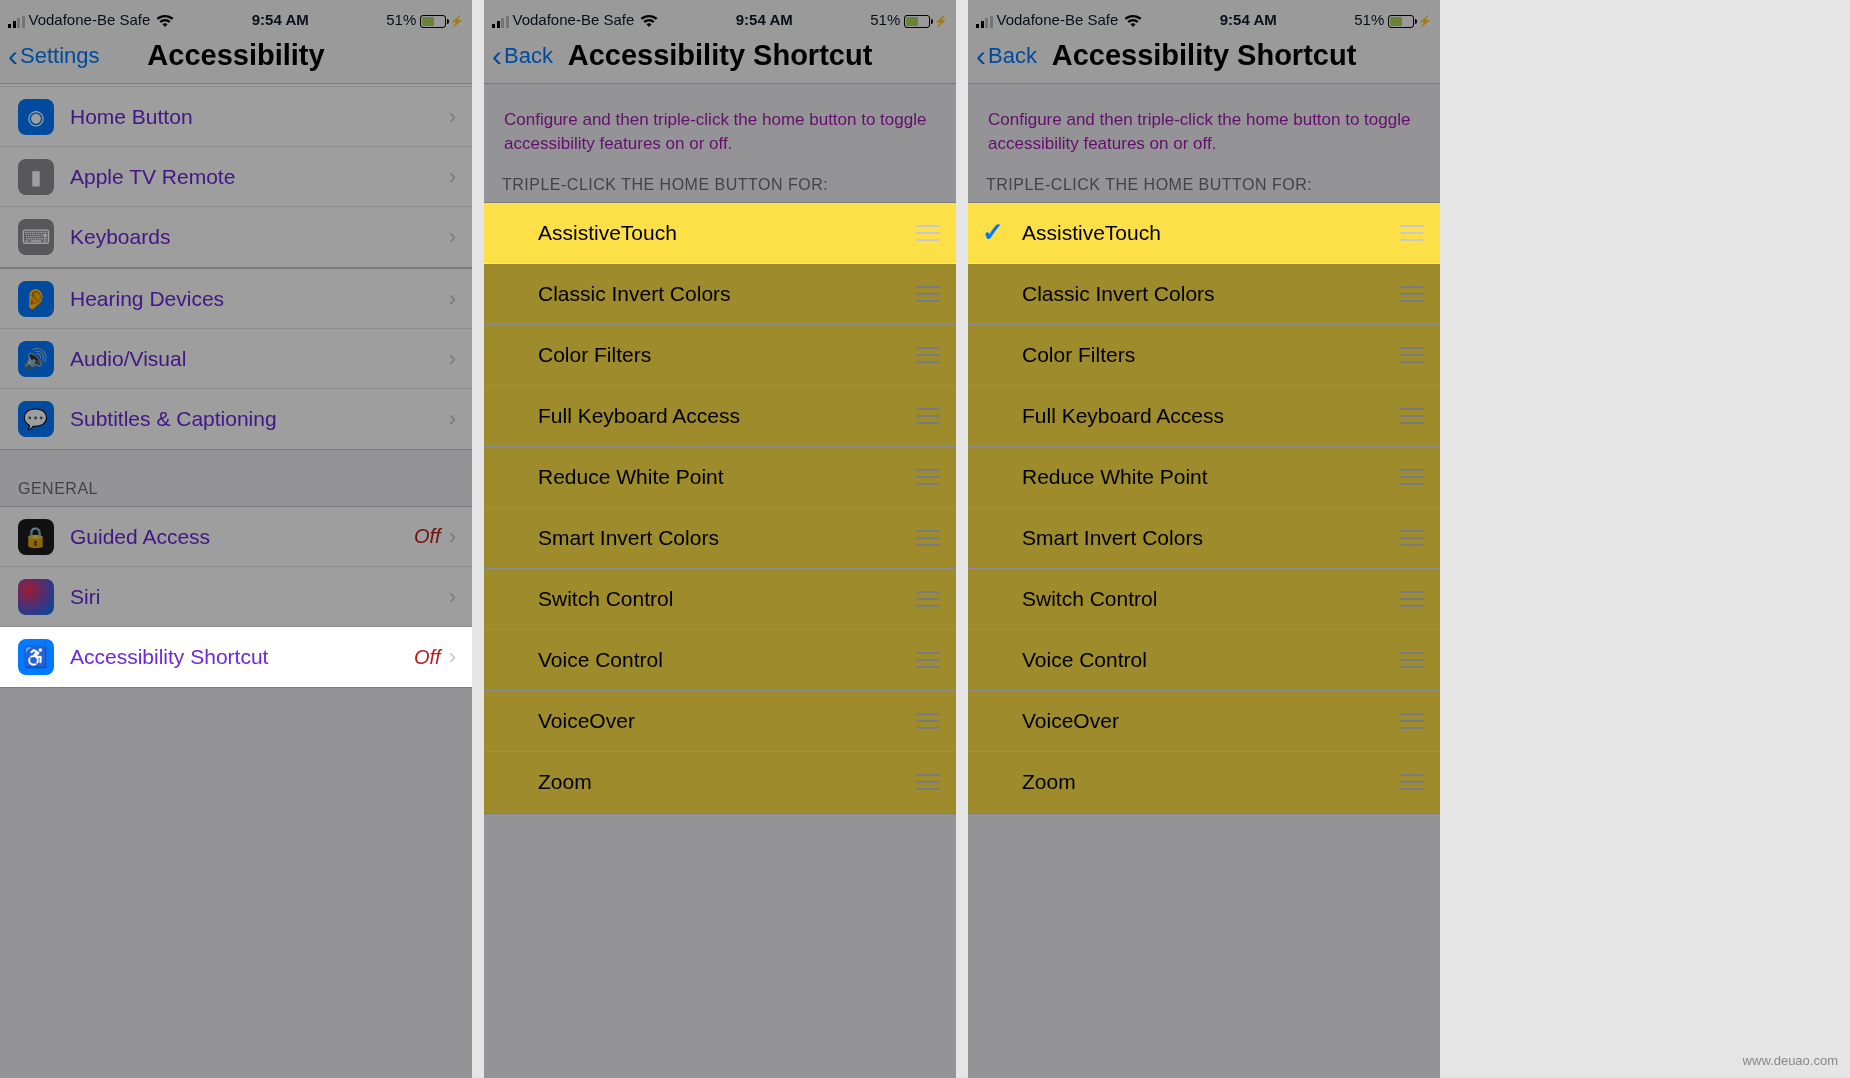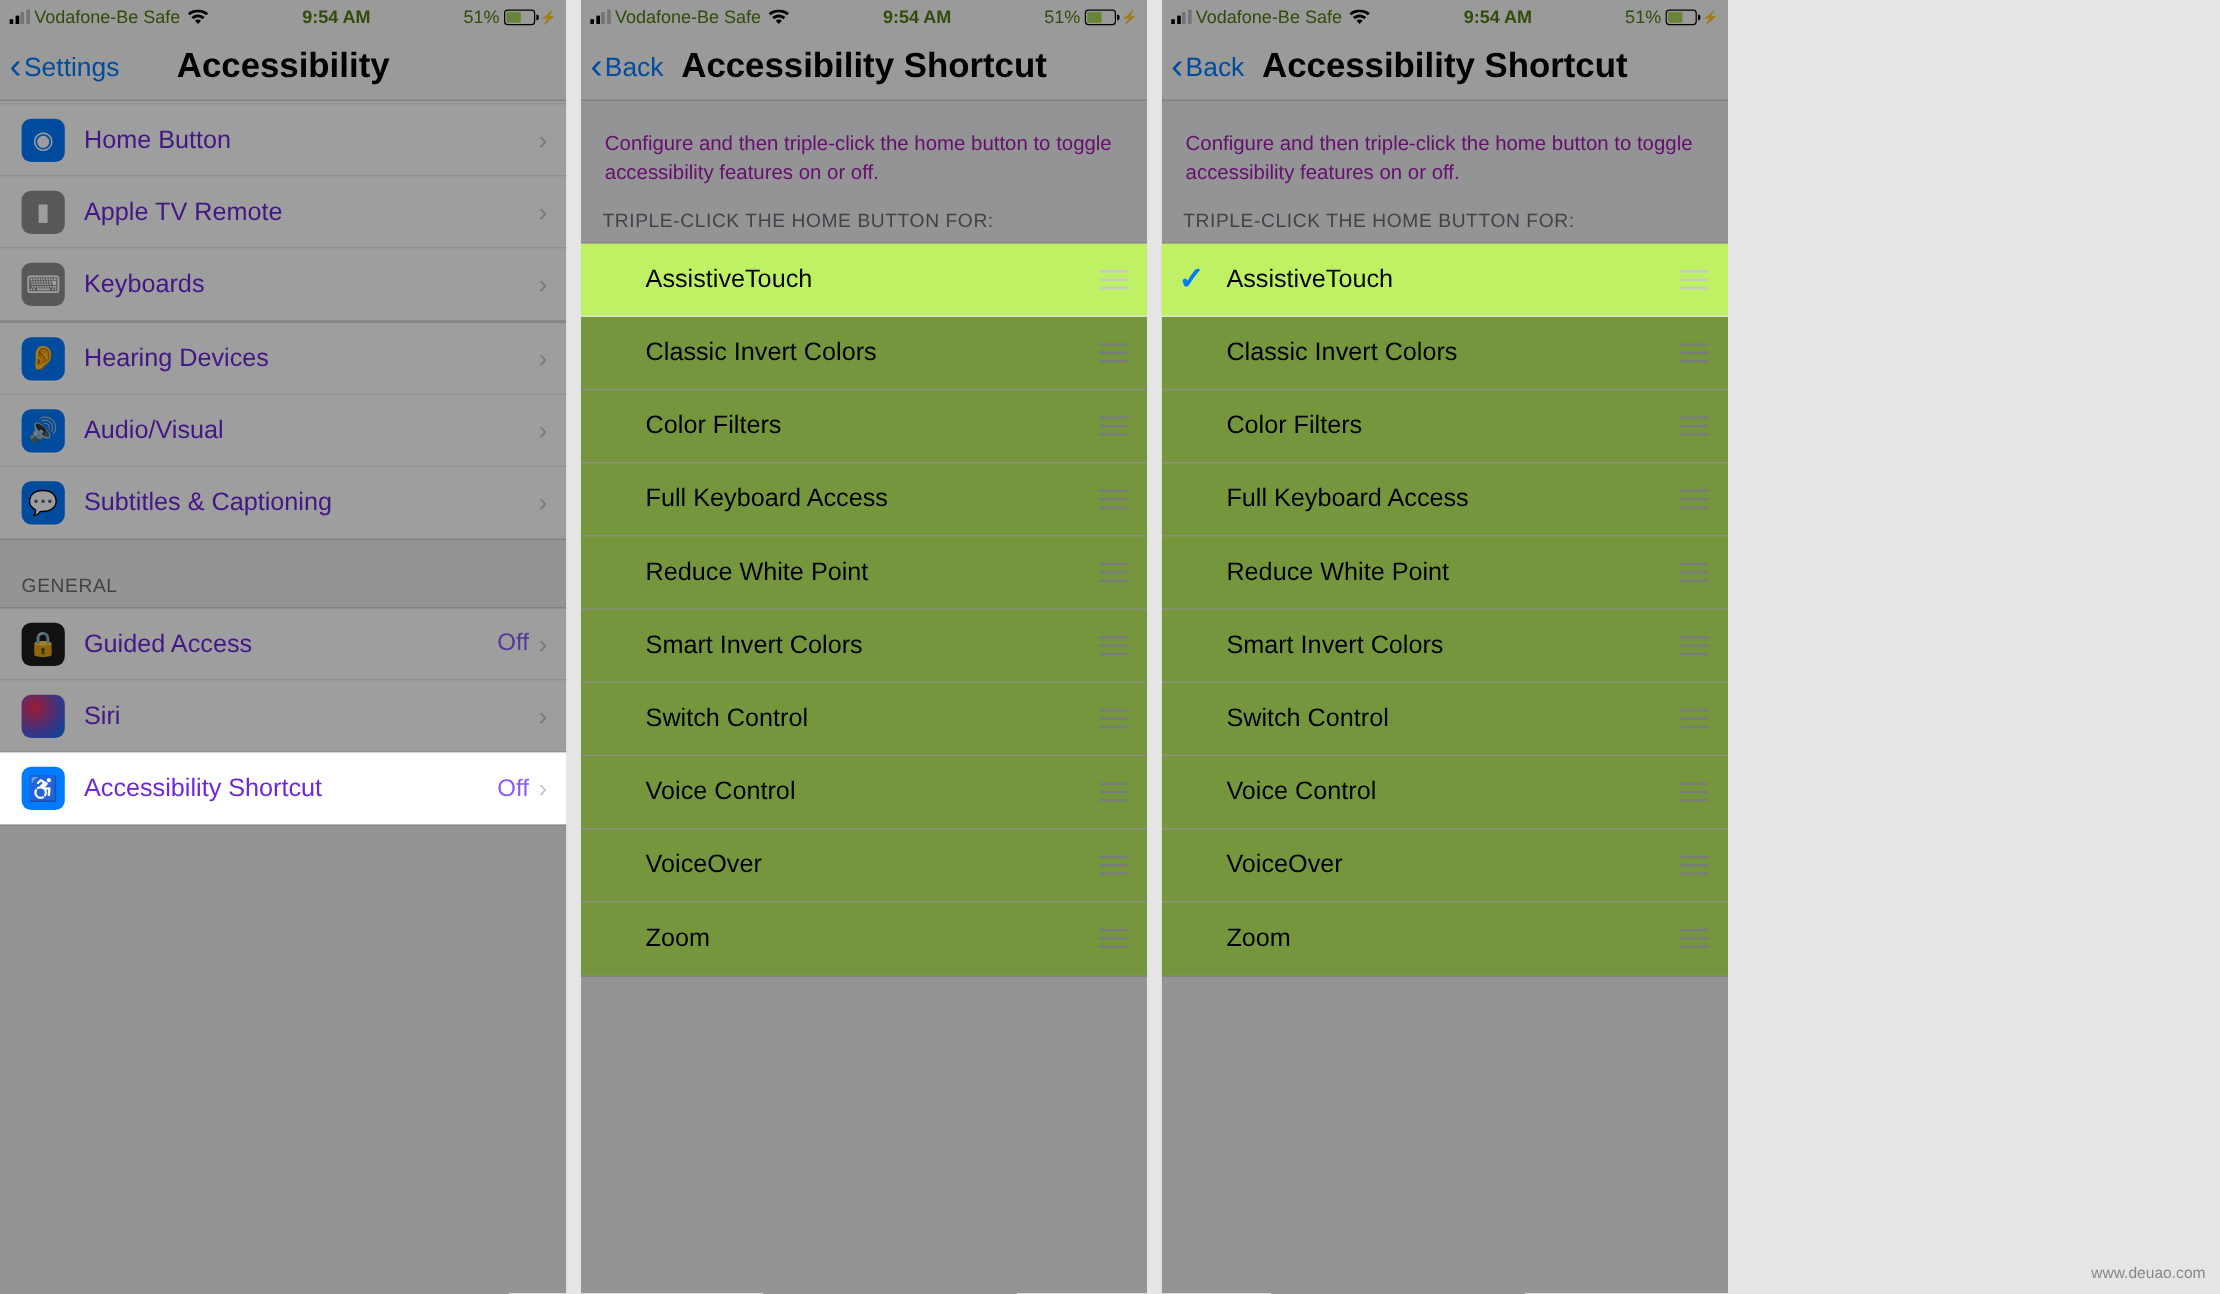--- a/index.html
+++ b/index.html
@@ -1,21 +1,21 @@
 <!DOCTYPE html>
 <html><head>
 <meta charset="utf-8">
 <style>
   * { box-sizing: border-box; margin: 0; padding: 0; }
   html, body { width: 1850px; height: 1078px; background: #e5e5e5; font-family: -apple-system, "Helvetica Neue", Helvetica, Arial, sans-serif; }
   body { display: flex; gap: 12px; padding: 0; position: relative; }
   .phone { width: 472px; height: 100%; background: #efeff4; position: relative; overflow: hidden; flex: none; }
   .phone .dim { position:absolute; inset:0; background: rgba(0,0,0,0.38); pointer-events:none; z-index: 5; }
   
-  .status { height: 28px; display:flex; align-items:center; padding: 0 8px; font-size: 15px; font-weight: 500; color:#4d7c0f; background: #f8f8f8; }
+  .status { height: 28px; display:flex; align-items:flex-end; padding: 0 8px; font-size: 15px; font-weight: 500; color:#0f172a; background: #f8f8f8; }
   .status .carrier { margin-left: 4px; }
   .status .wifi { margin-left: 6px; }
   .status .time { flex:1; text-align:center; font-weight:600; }
   .status .batt { margin-right: 4px; }
   .signal-bars { display:inline-flex; align-items:flex-end; gap:1.5px; height:12px;}
   .signal-bars span{ width:3px; background:#000; }
   .signal-bars span:nth-child(1){height:4px;}
   .signal-bars span:nth-child(2){height:7px;}
   .signal-bars span:nth-child(3){height:10px; background:#bbb;}
   .signal-bars span:nth-child(4){height:12px; background:#bbb;}
@@ -32,25 +32,25 @@
   .nav .back .chev{ font-size:30px; line-height:1; margin-right:2px; font-weight:300;}
   
   .section-header{ font-size:16px; color:#6d6d72; padding: 30px 18px 8px; text-transform:uppercase; letter-spacing:0.5px;}
   .section-desc{ font-size:17px; color:#a21caf; padding: 24px 20px 8px; line-height:1.4;}
   .group{ background:#fff; border-top:1px solid #c8c7cc; border-bottom:1px solid #c8c7cc; }
   .row{ display:flex; align-items:center; min-height:60px; padding: 0 16px 0 18px; border-bottom:1px solid #e5e5e5; position:relative; }
   .row:last-child{border-bottom:none;}
   .row .icon{ width:36px; height:36px; border-radius:8px; margin-right:16px; display:flex;align-items:center;justify-content:center; flex:none; color:#fff; font-size:20px;}
   .row .label{ font-size:21px; color:#6d28d9; flex:none;}
   .row .spacer{ flex:1; }
-  .row .value{ font-size:20px; color:#8b5cf6; margin-right:8px;}
+  .row .value{ font-size:20px; color:#b91c1c; margin-right:8px;font-style:italic;}
   .row .chevron{ color:#c7c7cc; font-size:22px;}
   .row.highlight{ z-index:10; background:#fff; }
   
-  .srow{ display:flex; align-items:center; min-height:61px; padding:0 16px 0 54px; border-bottom:1px solid #e5e5e5; background:#bef264; position:relative;}
+  .srow{ display:flex; align-items:center; min-height:61px; padding:0 16px 0 54px; border-bottom:1px solid #e5e5e5; background:#fde047; position:relative;}
   .srow:last-child{border-bottom:none;justify-content:center;}
   .srow .label{ font-size:21px; color:#000;}
   .srow .drag{ margin-left:auto; width:24px; height:16px; display:flex; flex-direction:column; justify-content:space-between;}
   .srow .drag span{height:2px;background:#c7c7cc;border-radius:1px;}
   .srow .check{ position:absolute; left:14px; color:#007aff; font-size:26px; font-weight:600;}
   .srow.highlight{ z-index:10; }
   
   .ic-blue{background:#007aff;}
   .ic-grey{background:#8e8e93;}
   .ic-dark{background:#1c1c1e;}

